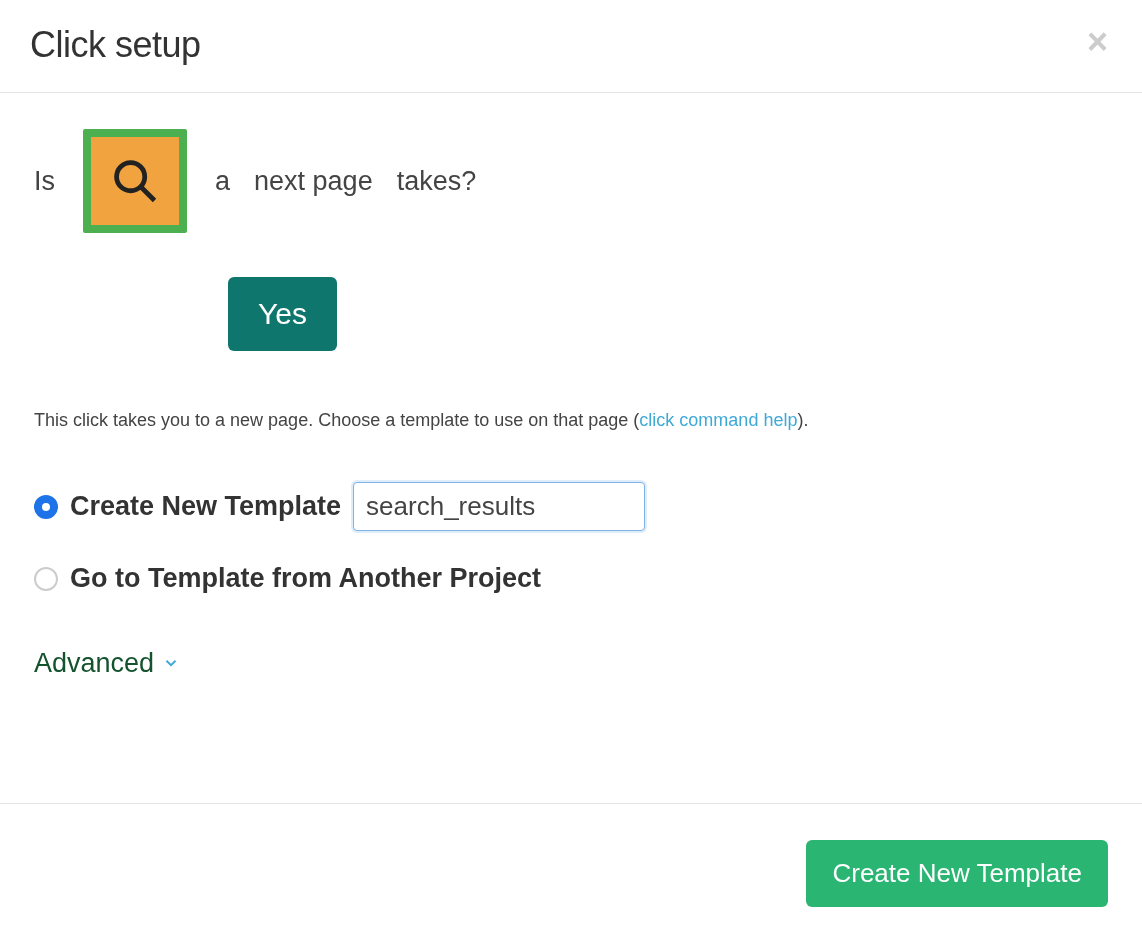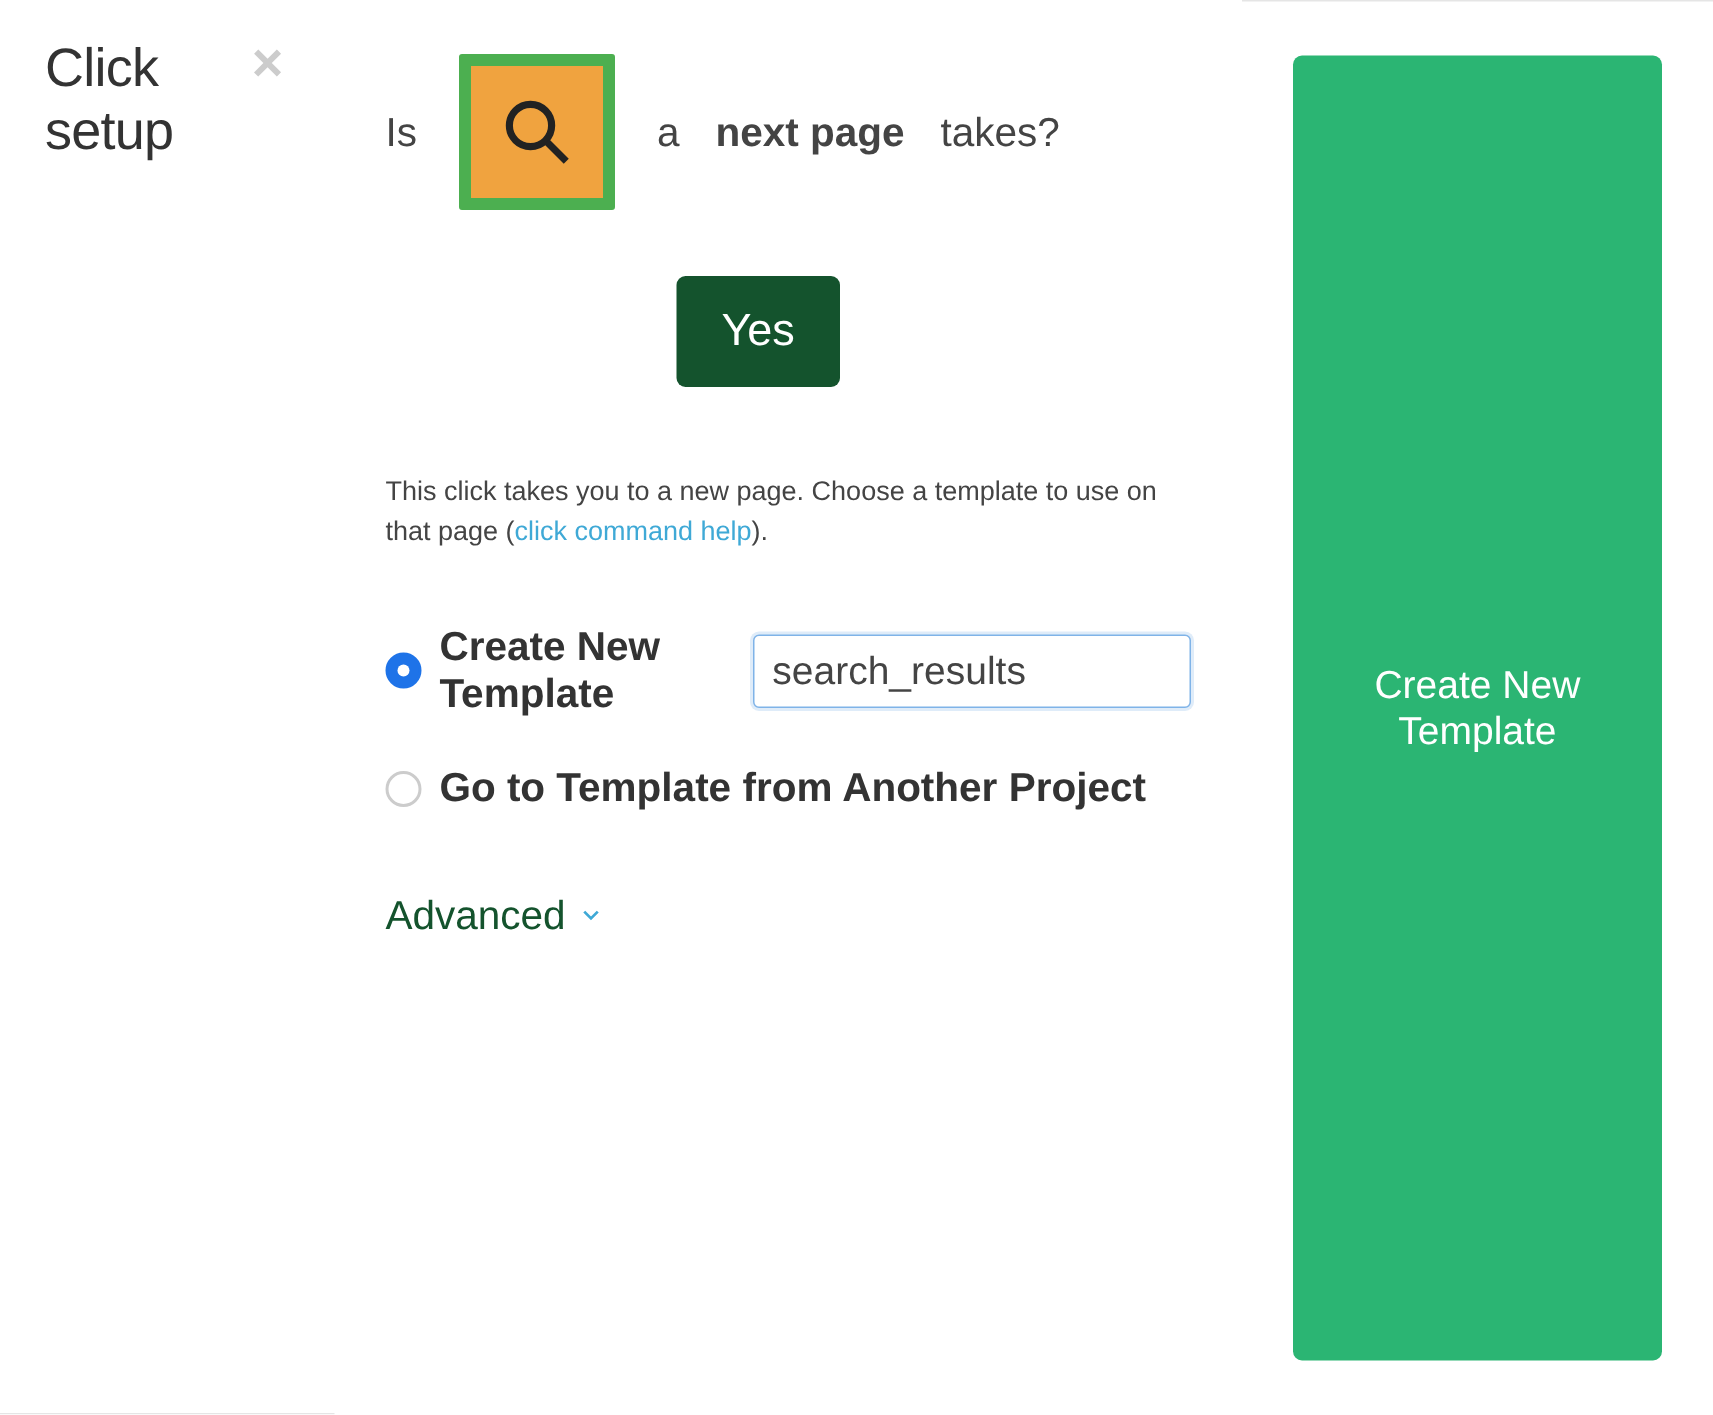--- a/index.html
+++ b/index.html
@@ -12,21 +12,21 @@
       background: #fff;
       color: #333;
       width: 1142px;
       height: 943px;
       overflow: hidden;
     }
     .modal {
       width: 100%;
       height: 100%;
       display: flex;
-      flex-direction: row;
+      flex-direction: column;
     }
     .modal-header {
       padding: 24px 30px 26px 30px;
       border-bottom: 1px solid #e5e5e5;
       display: flex;
       justify-content: space-between;
       align-items: flex-start;
     }
     .modal-title {
       font-size: 36px;
@@ -72,21 +72,21 @@
       background: #f0a33f;
       display: flex;
       align-items: center;
       justify-content: center;
     }
     .thumb-inner svg {
       width: 52px;
       height: 52px;
     }
     .bold {
-      font-weight: 700;
+      font-weight: 400;
     }
     .yesno-row {
       display: flex;
       gap: 0;
       margin-bottom: 56px;
       padding: 0 4px;
     }
     .yesno-spacer-left { width: 190px; }
     .yesno-spacer-mid { flex: 1; }
     .yesno-spacer-right { width: 230px; }
@@ -94,21 +94,21 @@
       border: none;
       border-radius: 6px;
       font-size: 30px;
       font-weight: 400;
       padding: 20px 30px;
       cursor: pointer;
       color: #fff;
       font-family: inherit;
     }
     .btn-yes {
-      background: #14532d;
+      background: #0f766e;
     }
     .btn-no {
       background: #1bb4c9;
     }
     .description {
       font-size: 18px;
       line-height: 1.5;
       margin-bottom: 48px;
       color: #444;
     }

